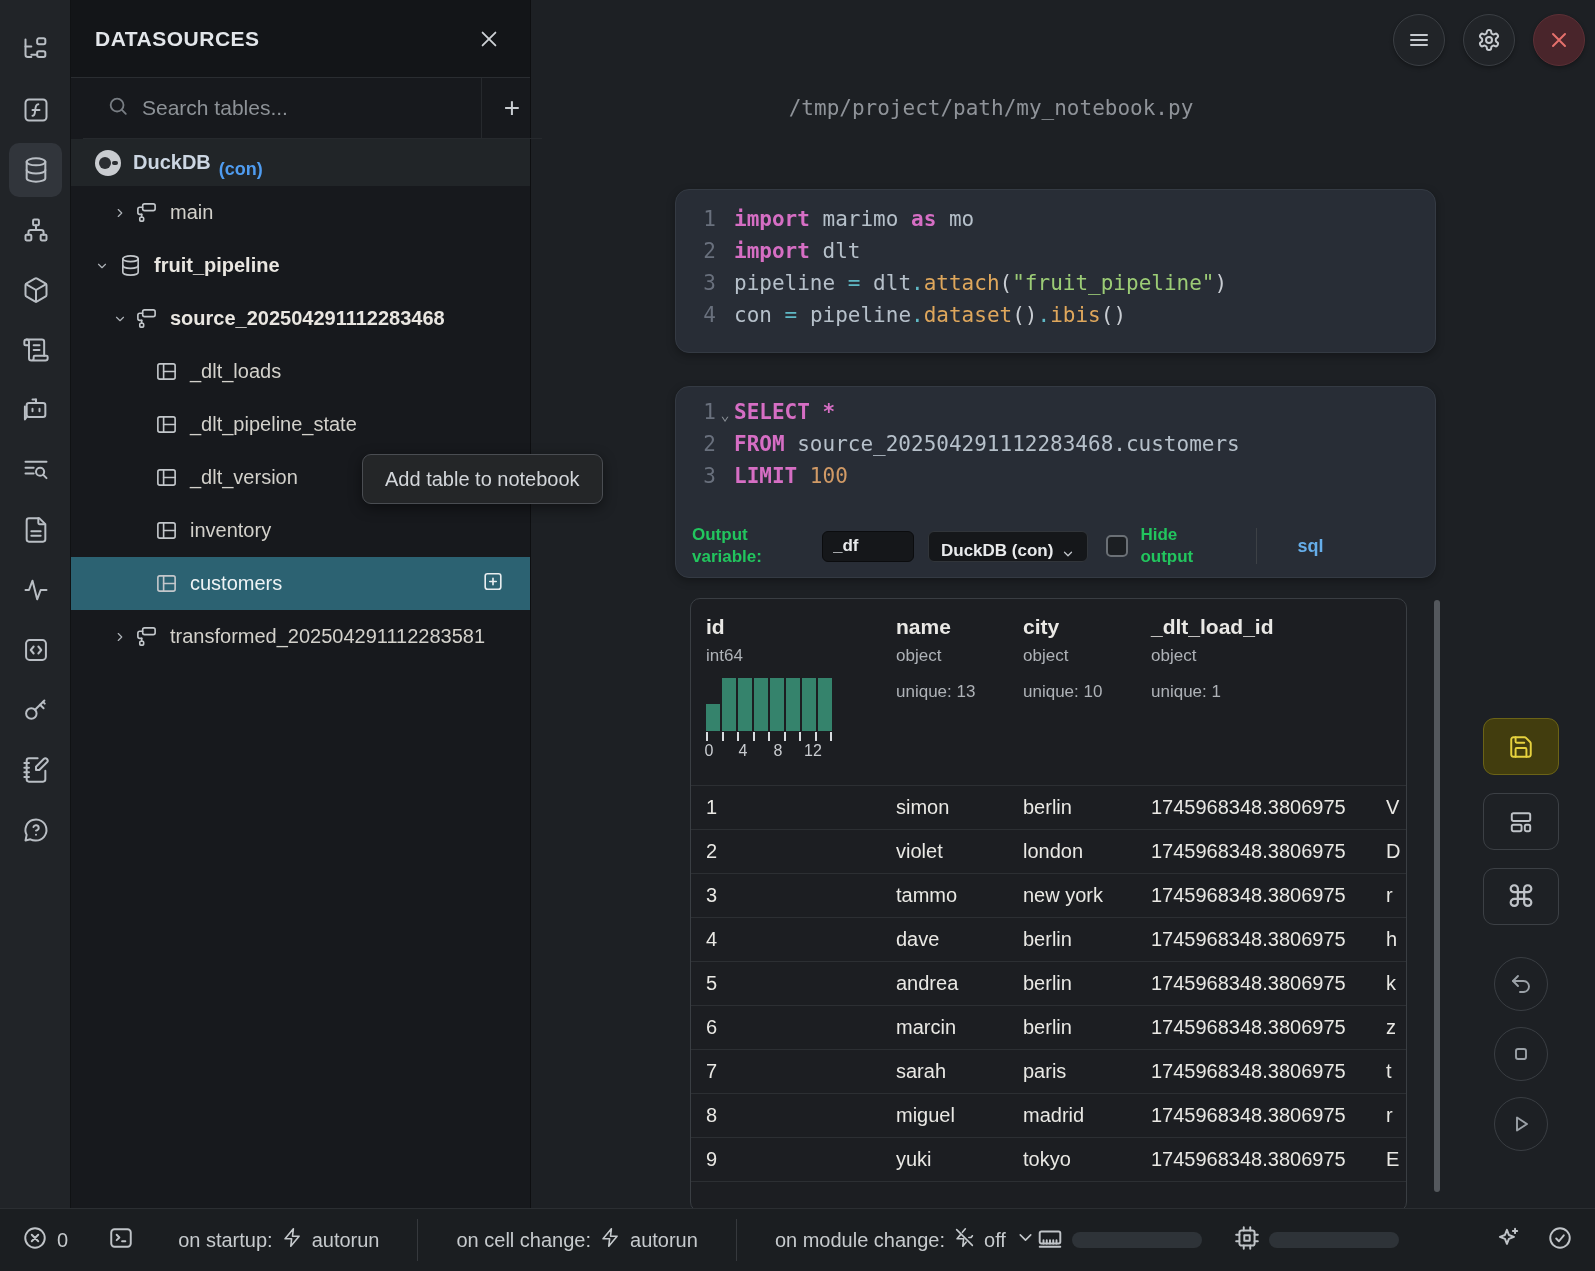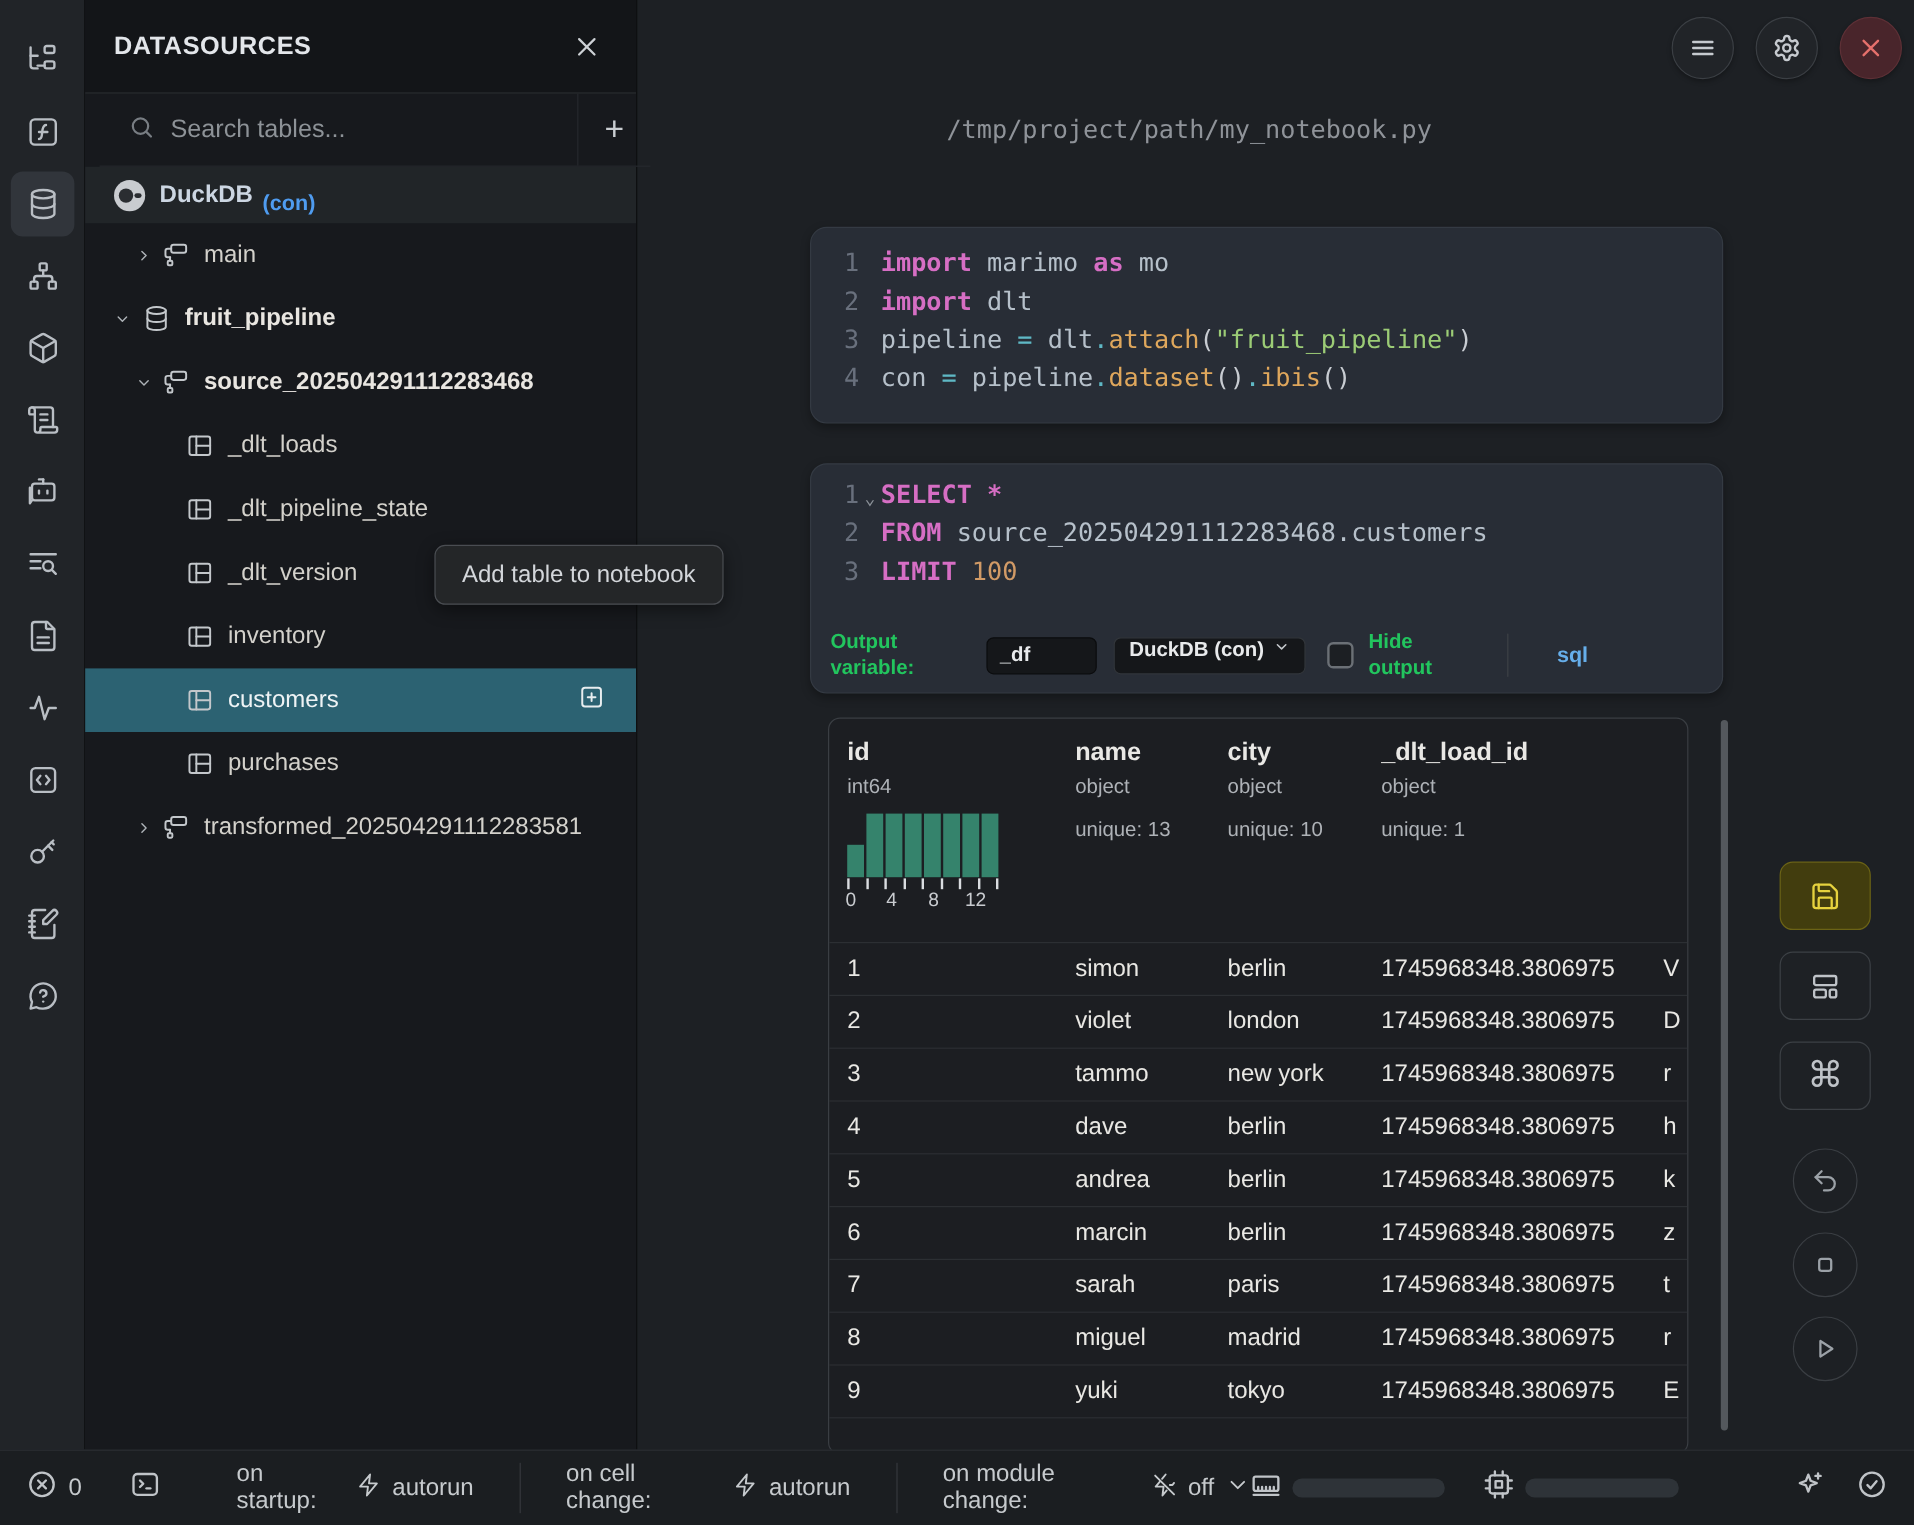--- a/index.html
+++ b/index.html
@@ -100,21 +100,21 @@
   .tok.num { color:#d19a66; }
 
   .output-bar { position:absolute; left:0; bottom:0; width:100%; height:62px; display:flex;
     align-items:center; padding:0 16px; font-family:"Liberation Sans",sans-serif; }
   .blue-label { color:#22c55e; font-weight:bold; font-size:17px; line-height:1.3; }
   .ov-label { width:80px; }
   .df-input { margin-left:50px; width:92px; height:31px; background:#15171a; border:1px solid #0b0c0e;
     border-radius:6px; color:#e8eaec; font-weight:bold; font-size:17px; padding:0 10px;
     font-family:"Liberation Sans",sans-serif; outline:none; }
   .engine-btn { margin-left:14px; height:31px; padding:0 12px; background:#15171a; border:1px solid #31353a;
-    border-radius:6px; display:flex; align-items:flex-start; gap:8px; color:#e8eaec; font-weight:bold;
+    border-radius:6px; display:flex; align-items:flex-end; gap:8px; color:#e8eaec; font-weight:bold;
     font-size:17px; cursor:pointer; }
   .engine-btn svg { width:14px; height:14px; stroke:#c4c8cc; stroke-width:2.2; fill:none; stroke-linecap:round; stroke-linejoin:round; }
   .hide-check { margin-left:18px; width:22px; height:22px; border:2px solid #6b7076; border-radius:5px;
     background:#1c1f23; cursor:pointer; flex:none; }
   .hide-label { margin-left:12px; width:70px; }
   .vdiv { margin-left:46px; width:1px; height:36px; background:#3d4146; }
   .lang-label { margin-left:40px; color:#66aeea; font-weight:bold; font-size:18px; }
 
   
   .dtable { position:absolute; left:159px; top:598px; width:717px; height:614px;
@@ -393,30 +393,20 @@
             </svg>
           </span>
         <span class="t-label">customers</span>
         <span class="plus-sq">
           <svg viewBox="0 0 24 24">
               <rect x="3.5" y="3.5" width="17" height="17" rx="2.5"></rect>
               <path d="M12 8.5v7M8.5 12h7"></path>
             </svg>
         </span>
       </div>
-      <div class="tree-row lvl2">
-        <span class="ti">
-            <svg viewBox="0 0 24 24">
-              <rect x="3" y="4" width="18" height="16" rx="2"></rect>
-              <path d="M9 4v16"></path>
-              <path d="M9 12h12"></path>
-            </svg>
-          </span>
-        <span class="t-label">purchases</span>
-      </div>
       <div class="tree-row lvl1">
         <span class="chev">
             <svg viewBox="0 0 24 24">
               <path d="m9 6 6 6-6 6"></path>
             </svg>
           </span>
         <span class="ti">
             <svg viewBox="0 0 24 24">
               <rect x="8" y="3" width="13" height="7" rx="2"></rect>
               <path d="M8 6.5H5a2 2 0 0 0-2 2V12a2 2 0 0 0 2 2h2"></path>
@@ -646,21 +636,21 @@
       </span>
       <span>0</span>
     </span>
     <span class="sb-ic" style="margin-left:40px">
       <svg viewBox="0 0 24 24">
           <rect x="3" y="4" width="18" height="16" rx="3"></rect>
           <path d="m8 9 2.5 2.5L8 14"></path>
           <path d="M13 15h3"></path>
         </svg>
     </span>
-    <span class="sb-group" style="margin-left:63px">
+    <span class="sb-group" style="margin-left:44px">
       <span>on startup:</span>
       <span class="sb-zap">
         <svg viewBox="0 0 24 24">
             <path d="M13 2 3.5 13.5H11L10 22l9.5-11.5H12L13 2Z"></path>
           </svg>
       </span>
       <span>autorun</span>
     </span>
     <span class="sb-div"></span>
     <span class="sb-group">

